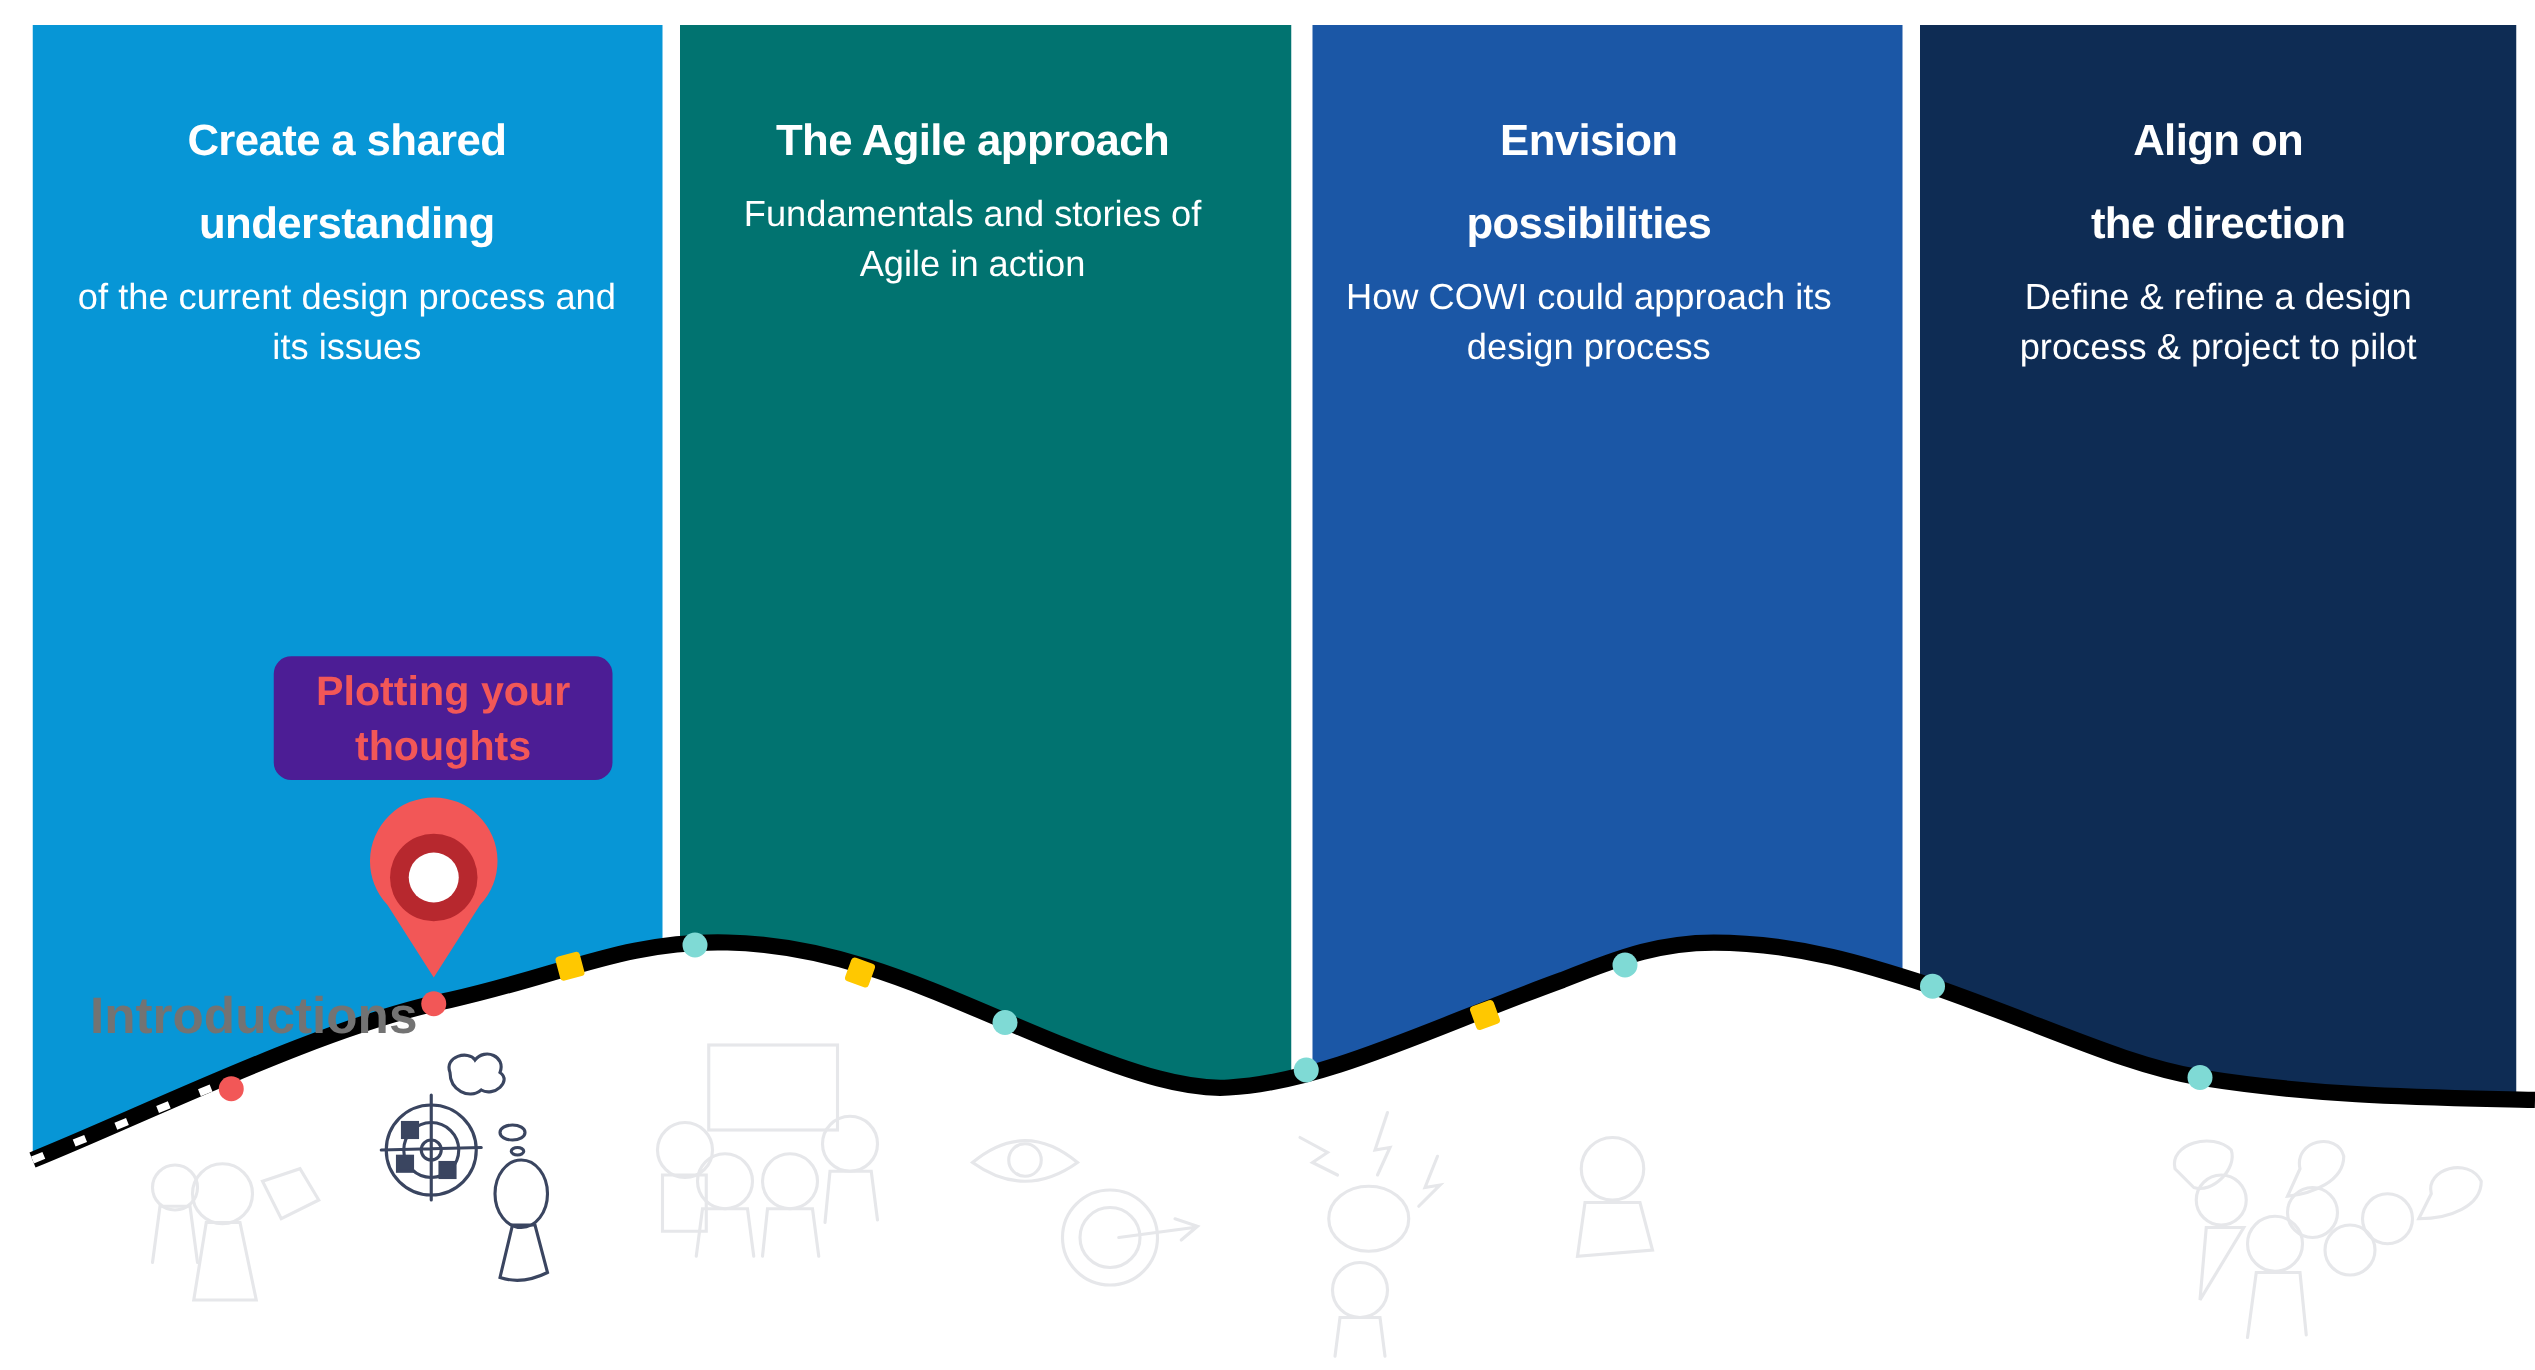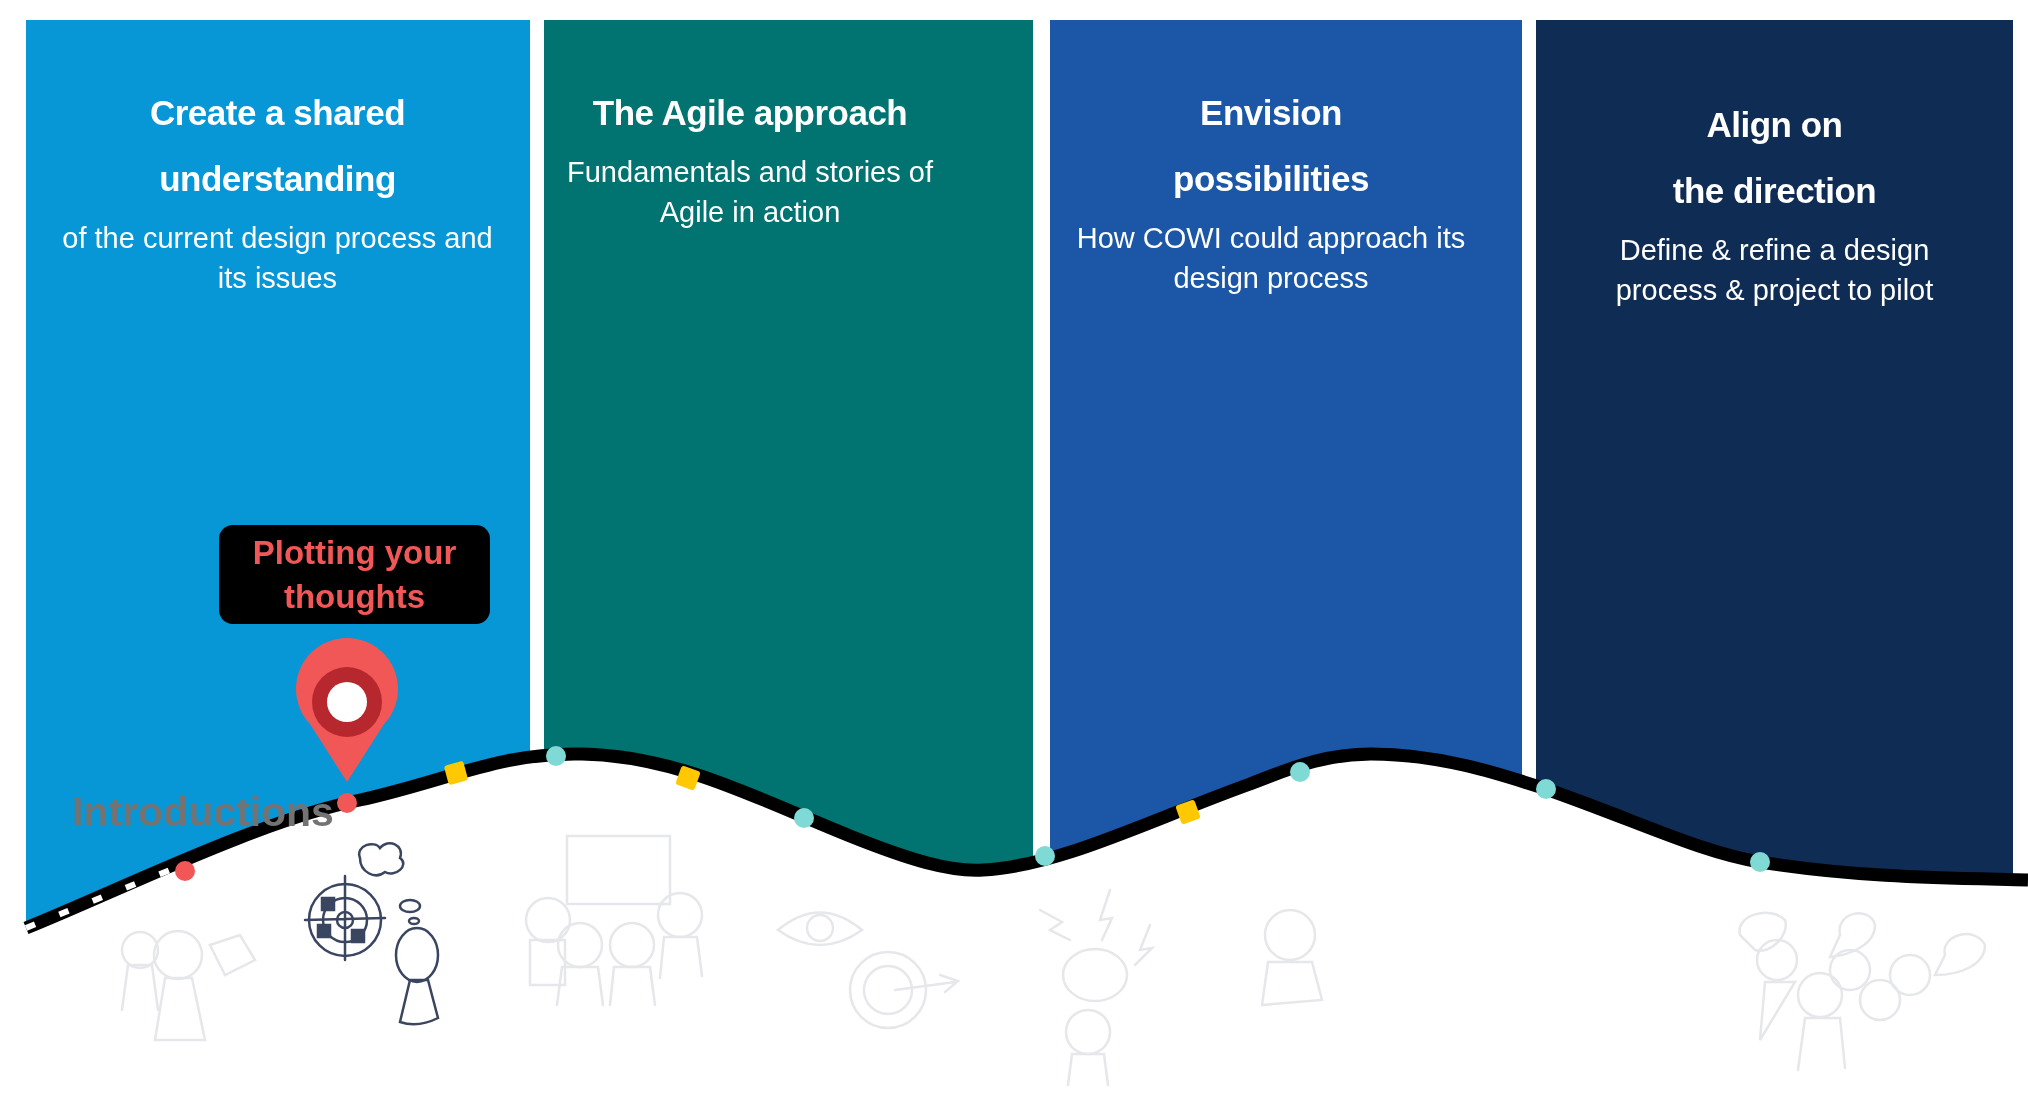--- a/index.html
+++ b/index.html
@@ -1,21 +1,21 @@
 <!DOCTYPE html>
 <html><head>
 <meta charset="utf-8">
 <style>
   html, body { margin:0; padding:0; background:#ffffff; }
   body { width:2028px; height:1096px; position:relative; overflow:hidden; font-family:"Liberation Sans", sans-serif; }
   .canvas { position:absolute; left:0; top:0; width:2028px; height:1096px; }
   .panel-text { position:absolute; top:80px; color:#ffffff; text-align:center; }
   .panel-title { font-family:"Liberation Sans", sans-serif; font-weight:bold; font-size:35px; line-height:66px; letter-spacing:-0.5px; }
   .panel-sub { font-family:"Liberation Sans", sans-serif; font-size:29px; line-height:40px; margin-top:6px; }
-  .callout { position:absolute; left:219px; top:525px; width:271px; height:99px; background:#000000; border-radius:14px;
+  .callout { position:absolute; left:219px; top:525px; width:271px; height:99px; background:#4c1d95; border-radius:14px;
              color:#f25757; font-weight:bold; font-size:33px; line-height:44px; text-align:center;
              display:flex; align-items:center; justify-content:center; }
   .intro-label { position:absolute; left:72px; top:789px; font-weight:bold; font-size:41px; color:#737373; }
   .sketch { stroke:#e6e7ea; fill:none; stroke-width:2.5; stroke-linecap:round; }
   .sketch-dark { stroke:#3a4560; fill:none; stroke-width:2.5; stroke-linecap:round; }
 </style>
 </head>
 <body>
 
 <div class="canvas">
@@ -124,42 +124,42 @@
     <div class="panel-title">
       <div>Create a shared</div>
       <div>understanding</div>
     </div>
     <div class="panel-sub">
       <div>of the current design process and</div>
       <div>its issues</div>
     </div>
   </div>
 
-  <div class="panel-text" style="left:524px;width:452px;">
+  <div class="panel-text" style="left:552px;width:452px;">
     <div class="panel-title">
       <div>The Agile approach</div>
     </div>
     <div class="panel-sub">
       <div>Fundamentals and stories of</div>
       <div>Agile in action</div>
     </div>
   </div>
 
   <div class="panel-text" style="left:1050px;width:442px;">
     <div class="panel-title">
       <div>Envision</div>
       <div>possibilities</div>
     </div>
     <div class="panel-sub">
       <div>How COWI could approach its</div>
       <div>design process</div>
     </div>
   </div>
 
-  <div class="panel-text" style="left:1536px;width:477px;margin-top:12px;">
+  <div class="panel-text" style="left:1536px;width:477px;">
     <div class="panel-title">
       <div>Align on</div>
       <div>the direction</div>
     </div>
     <div class="panel-sub">
       <div>Define &amp; refine a design</div>
       <div>process &amp; project to pilot</div>
     </div>
   </div>
 

